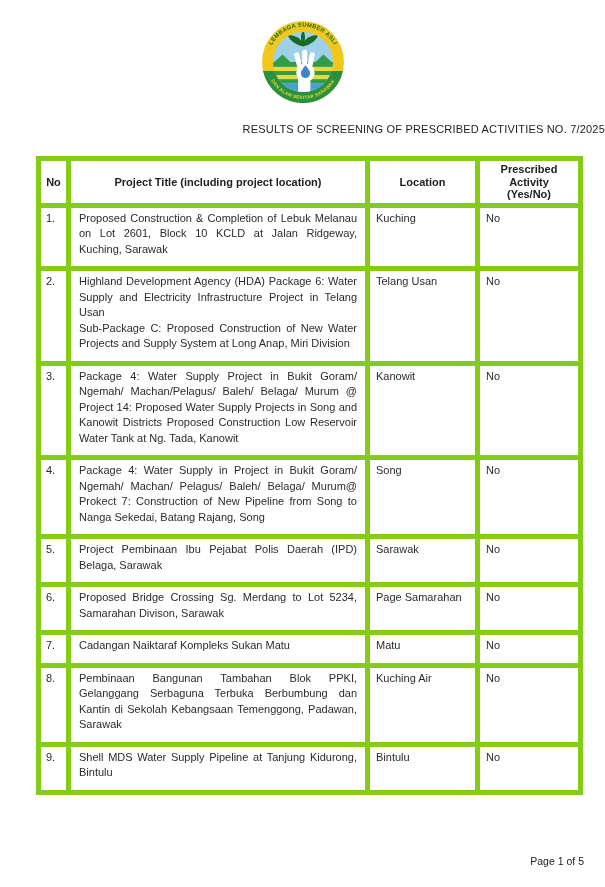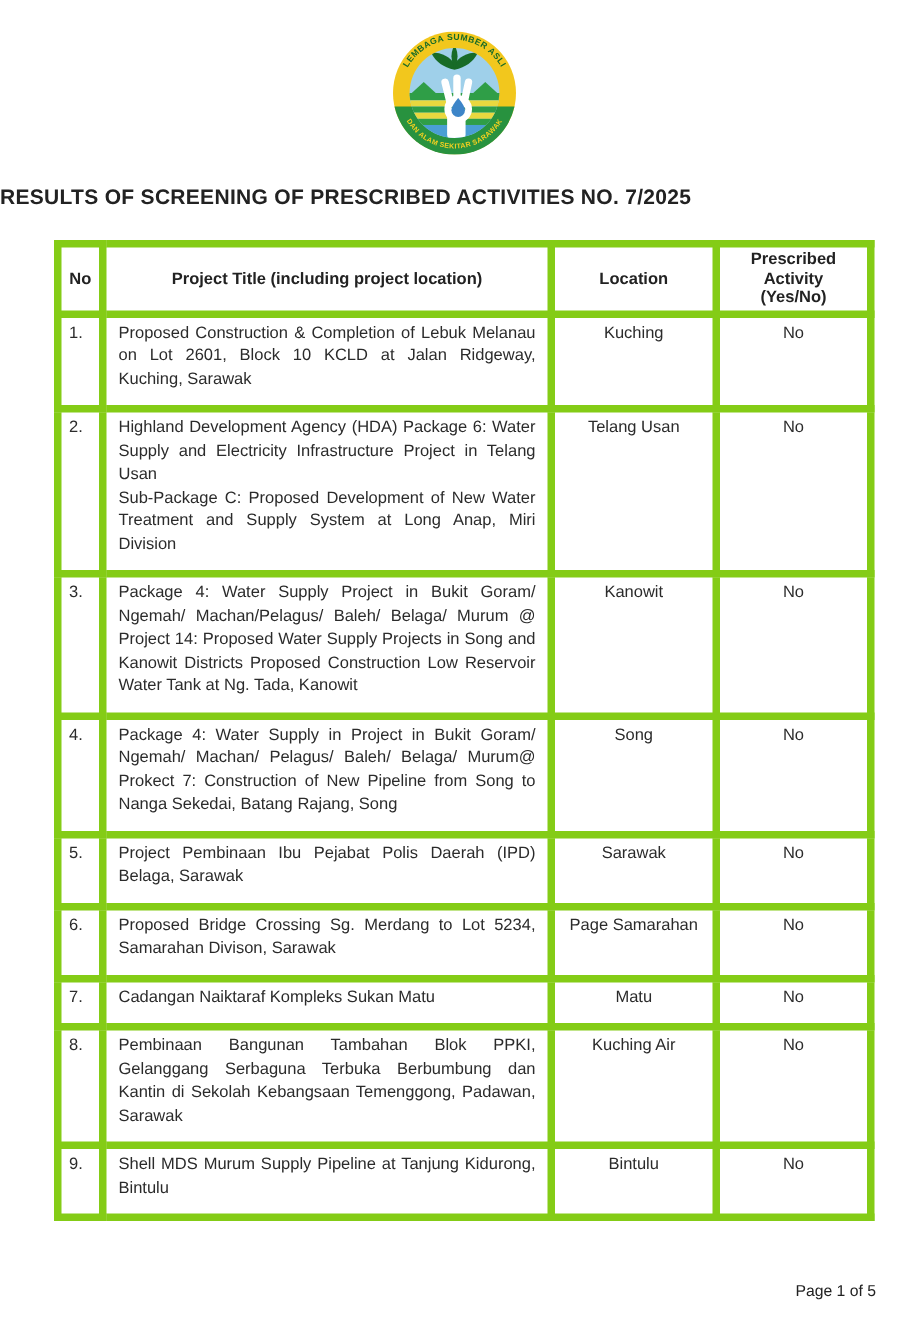--- a/index.html
+++ b/index.html
@@ -12,23 +12,23 @@
     color: #2b2b2b;
     overflow: hidden;
   }
   .logo-wrap { display: flex; justify-content: center; padding-top: 21px; }
   .logo-svg { width: 82px; height: 82px; display: block; }
   .ring-text-top { font-size: 7px; font-weight: bold; fill: #176B27; text-anchor: middle; letter-spacing: 0.4px; }
   .ring-text-bot { font-size: 5.7px; font-weight: bold; fill: #F5D020; text-anchor: middle; letter-spacing: 0.3px; }
 
   .doc-title {
     margin-top: 20px;
-    text-align: left;
-    font-weight: bold;
-    font-size: 14px;
+    text-align: right;
+    font-weight: normal;
+    font-size: 11px;
     letter-spacing: 0.2px;
     color: #222;
   }
   .intro {
     margin: 15px 27px 0 28px;
     font-size: 11.5px;
     line-height: 1.38;
     color: #333;
   }
 
@@ -53,21 +53,21 @@
   }
   .th-act { white-space: pre-line; }
   .screening-table td {
     vertical-align: top;
     line-height: 15.5px;
     padding: 3px 6px 9px 6px;
   }
   td.c-no { text-align: left; padding-left: 5px; }
   td.c-title { text-align: justify; padding: 3px 8px 9px 8px; }
   td.c-title div { margin: 0; }
-  td.c-loc, td.c-act { text-align: center; }
+  td.c-loc, td.c-act { }
 
   .page-footer {
     position: absolute;
     right: 21px;
     bottom: 20px;
     font-size: 10.5px;
     color: #222;
   }
 </style>
 </head>
@@ -145,21 +145,21 @@
     <td class="c-title">
             <div>Proposed Construction &amp; Completion of Lebuk Melanau on Lot 2601, Block 10 KCLD at Jalan Ridgeway, Kuching, Sarawak</div>
           </td>
     <td class="c-loc">Kuching</td>
     <td class="c-act">No</td>
   </tr>
         <tr>
     <td class="c-no">2.</td>
     <td class="c-title">
             <div>Highland Development Agency (HDA) Package 6: Water Supply and Electricity Infrastructure Project in Telang Usan</div>
-            <div>Sub-Package C: Proposed Development of New Water Treatment and Supply System at Long Anap, Miri Division</div>
+            <div>Sub-Package C: Proposed Construction of New Water Projects and Supply System at Long Anap, Miri Division</div>
           </td>
     <td class="c-loc">Telang Usan</td>
     <td class="c-act">No</td>
   </tr>
         <tr>
     <td class="c-no">3.</td>
     <td class="c-title">
             <div>Package 4: Water Supply Project in Bukit Goram/ Ngemah/ Machan/Pelagus/ Baleh/ Belaga/ Murum @ Project 14: Proposed Water Supply Projects in Song and Kanowit Districts Proposed Construction Low Reservoir Water Tank at Ng. Tada, Kanowit</div>
           </td>
     <td class="c-loc">Kanowit</td>
@@ -201,21 +201,21 @@
     <td class="c-no">8.</td>
     <td class="c-title">
             <div>Pembinaan Bangunan Tambahan Blok PPKI, Gelanggang Serbaguna Terbuka Berbumbung dan Kantin di Sekolah Kebangsaan Temenggong, Padawan, Sarawak</div>
           </td>
     <td class="c-loc">Kuching Air</td>
     <td class="c-act">No</td>
   </tr>
         <tr>
     <td class="c-no">9.</td>
     <td class="c-title">
-            <div>Shell MDS Murum Supply Pipeline at Tanjung Kidurong, Bintulu</div>
+            <div>Shell MDS Water Supply Pipeline at Tanjung Kidurong, Bintulu</div>
           </td>
     <td class="c-loc">Bintulu</td>
     <td class="c-act">No</td>
   </tr>
       </tbody>
   </table>
 
   <div class="page-footer">Page 1 of 5</div>
 
 </div>

